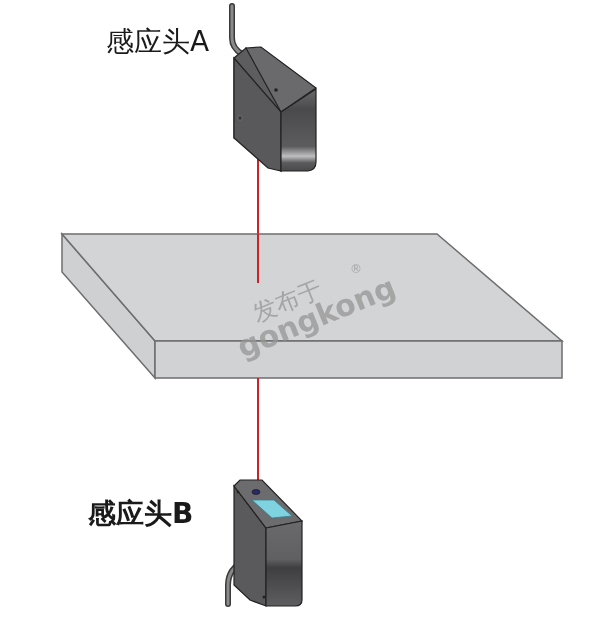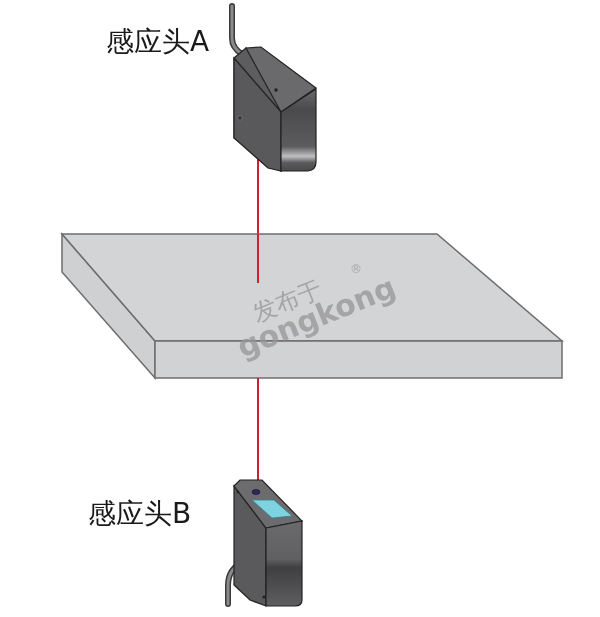--- a/index.html
+++ b/index.html
@@ -1,20 +1,20 @@
 <!DOCTYPE html>
 <html><head>
 <meta charset="utf-8">
 <style>
   html, body { margin:0; padding:0; background:#ffffff; }
   body { width:600px; height:617px; position:relative; overflow:hidden;
          font-family: "DejaVu Sans", "Liberation Sans", sans-serif; }
   .label { position:absolute; font-size:28px; color:#1a1a1a; letter-spacing:0px; line-height:1; }
   #label-a { left:80px; top:28px;margin-left:26px; }
-  #label-b { left:88px; top:500px; }
+  #label-b { left:88px; top:500px;font-weight:bold; }
   svg { position:absolute; left:0; top:0; }
   .wm { position:absolute; color:rgba(150,150,150,0.75); font-weight:bold;
         transform-origin:left top; }
   #wm-cn { left:248px; top:300px; font-size:24px; transform:rotate(-22deg); font-weight:normal; }
   #wm-en { left:232px; top:332px; font-size:30px; transform:rotate(-22deg); }
   #wm-reg { left:350px; top:262px; font-size:12px; font-weight:normal; }
 </style>
 </head>
 <body>
 

